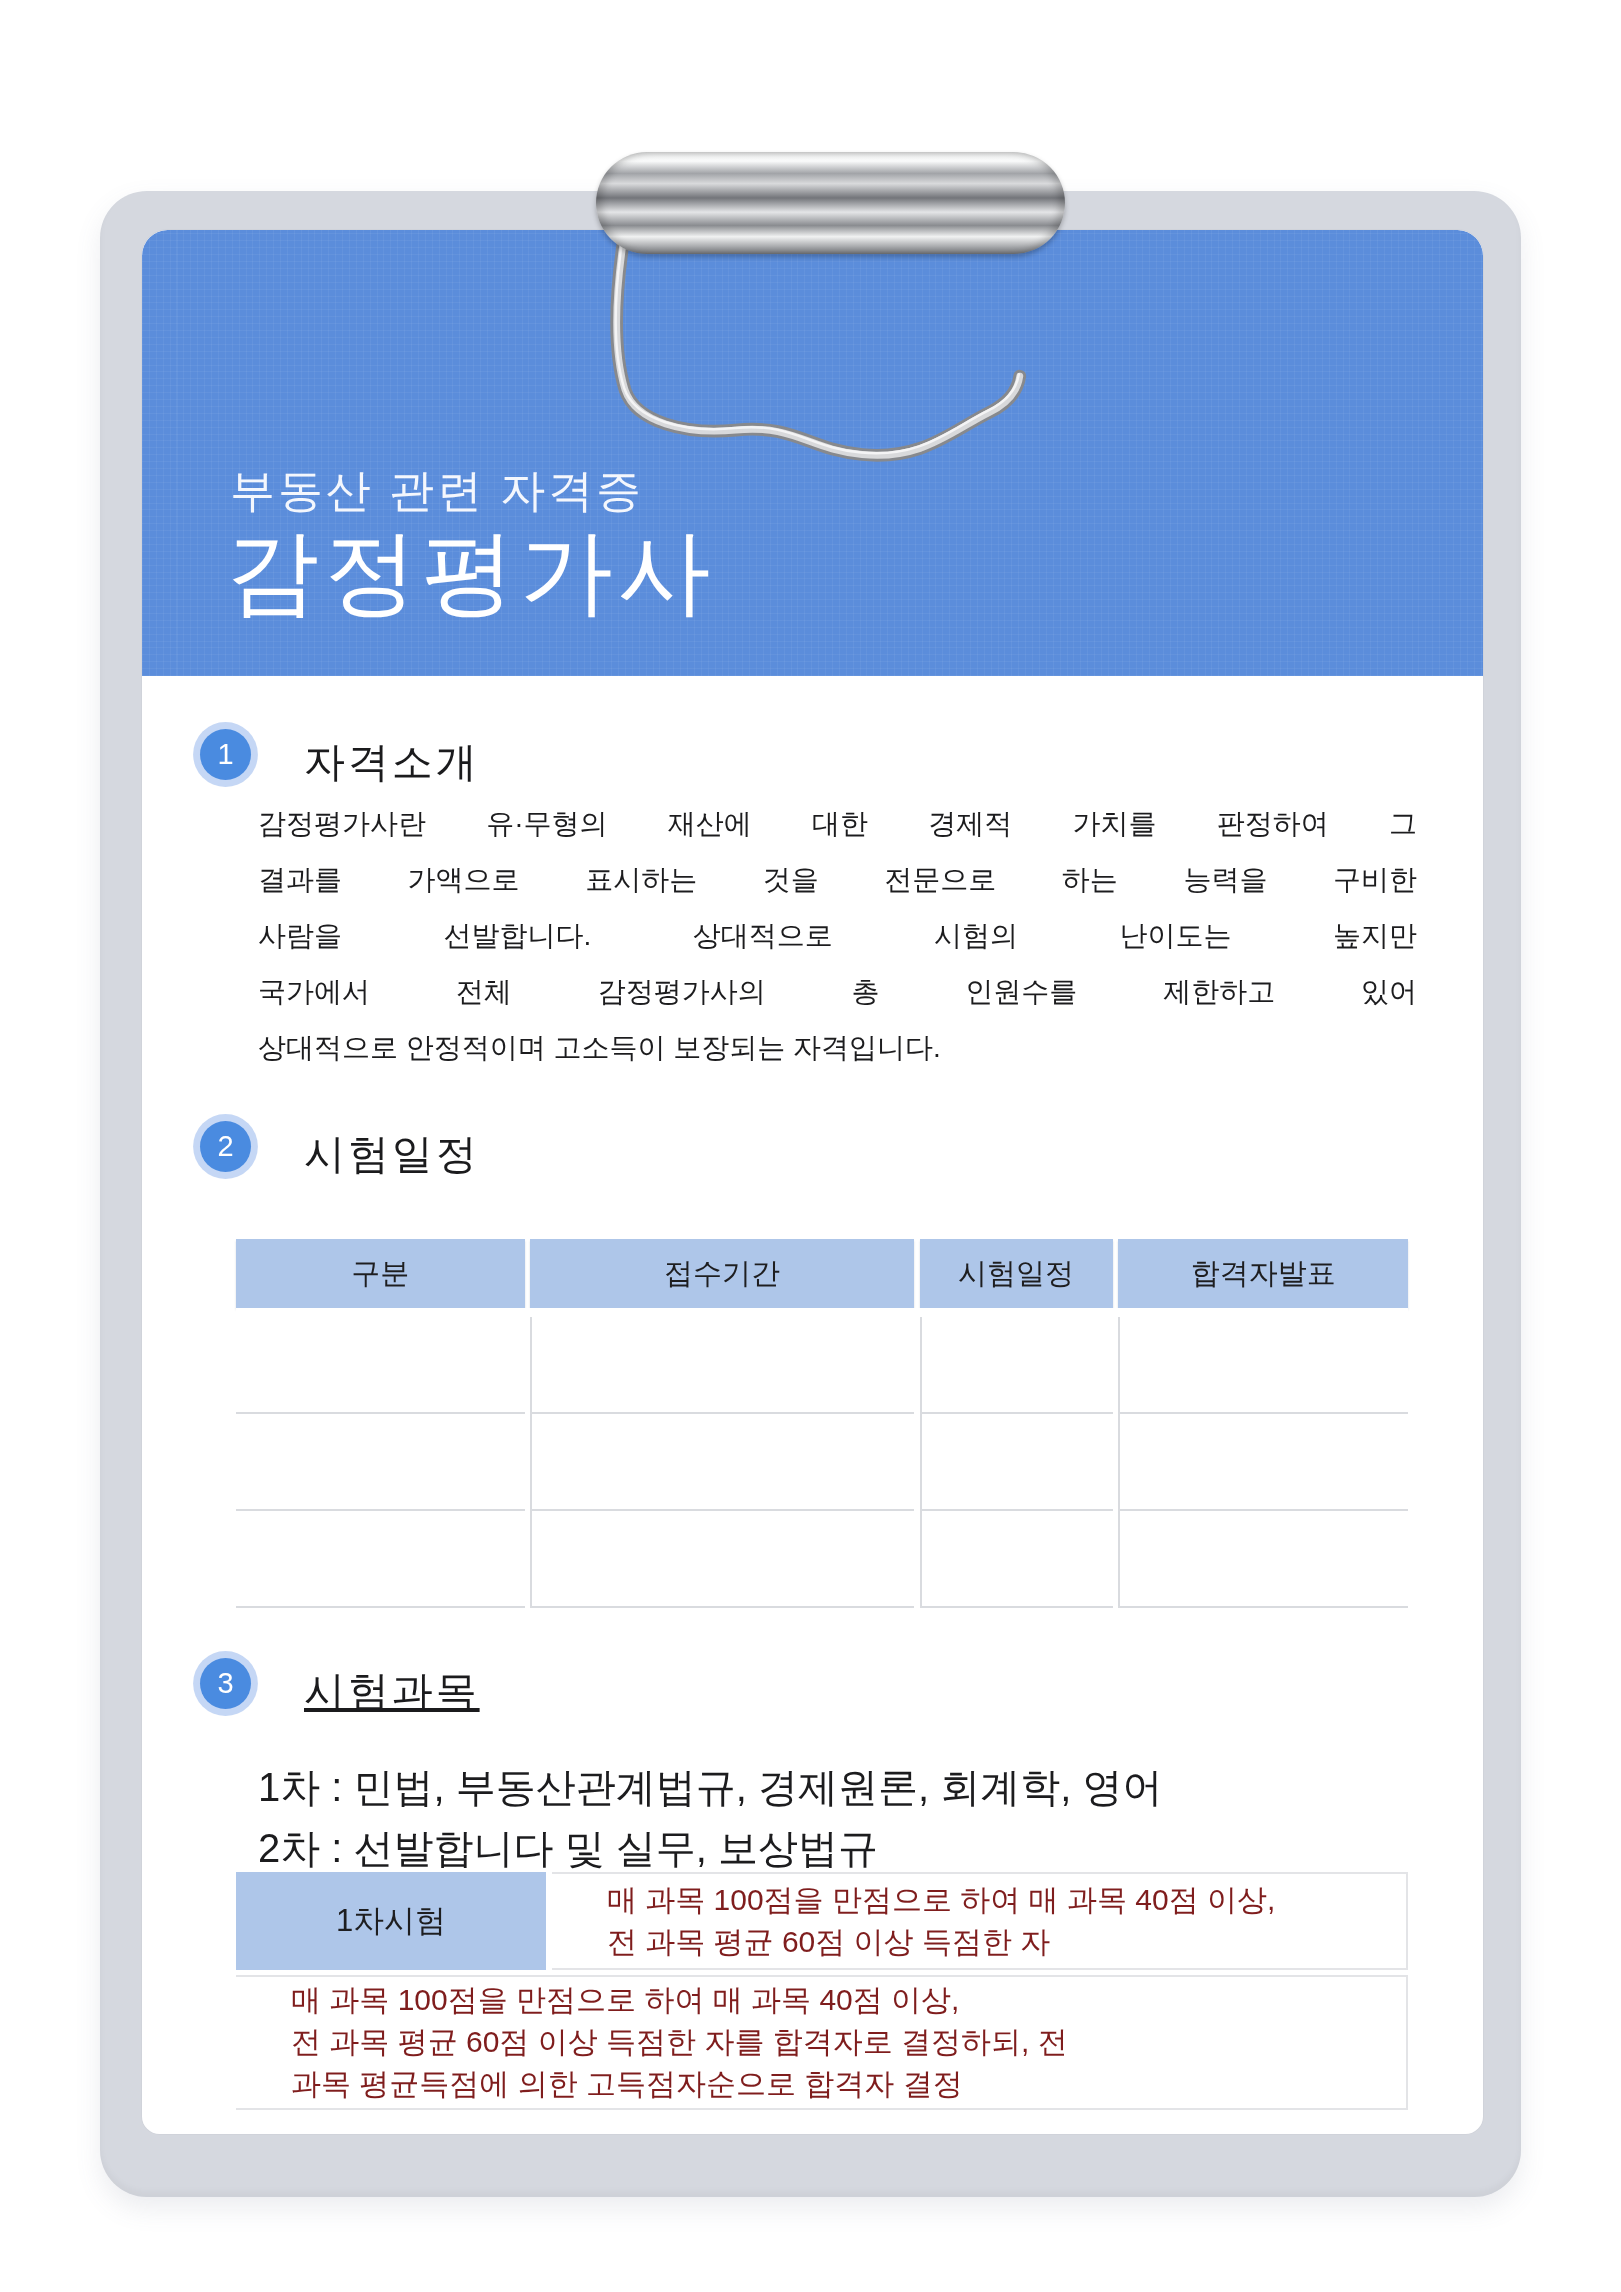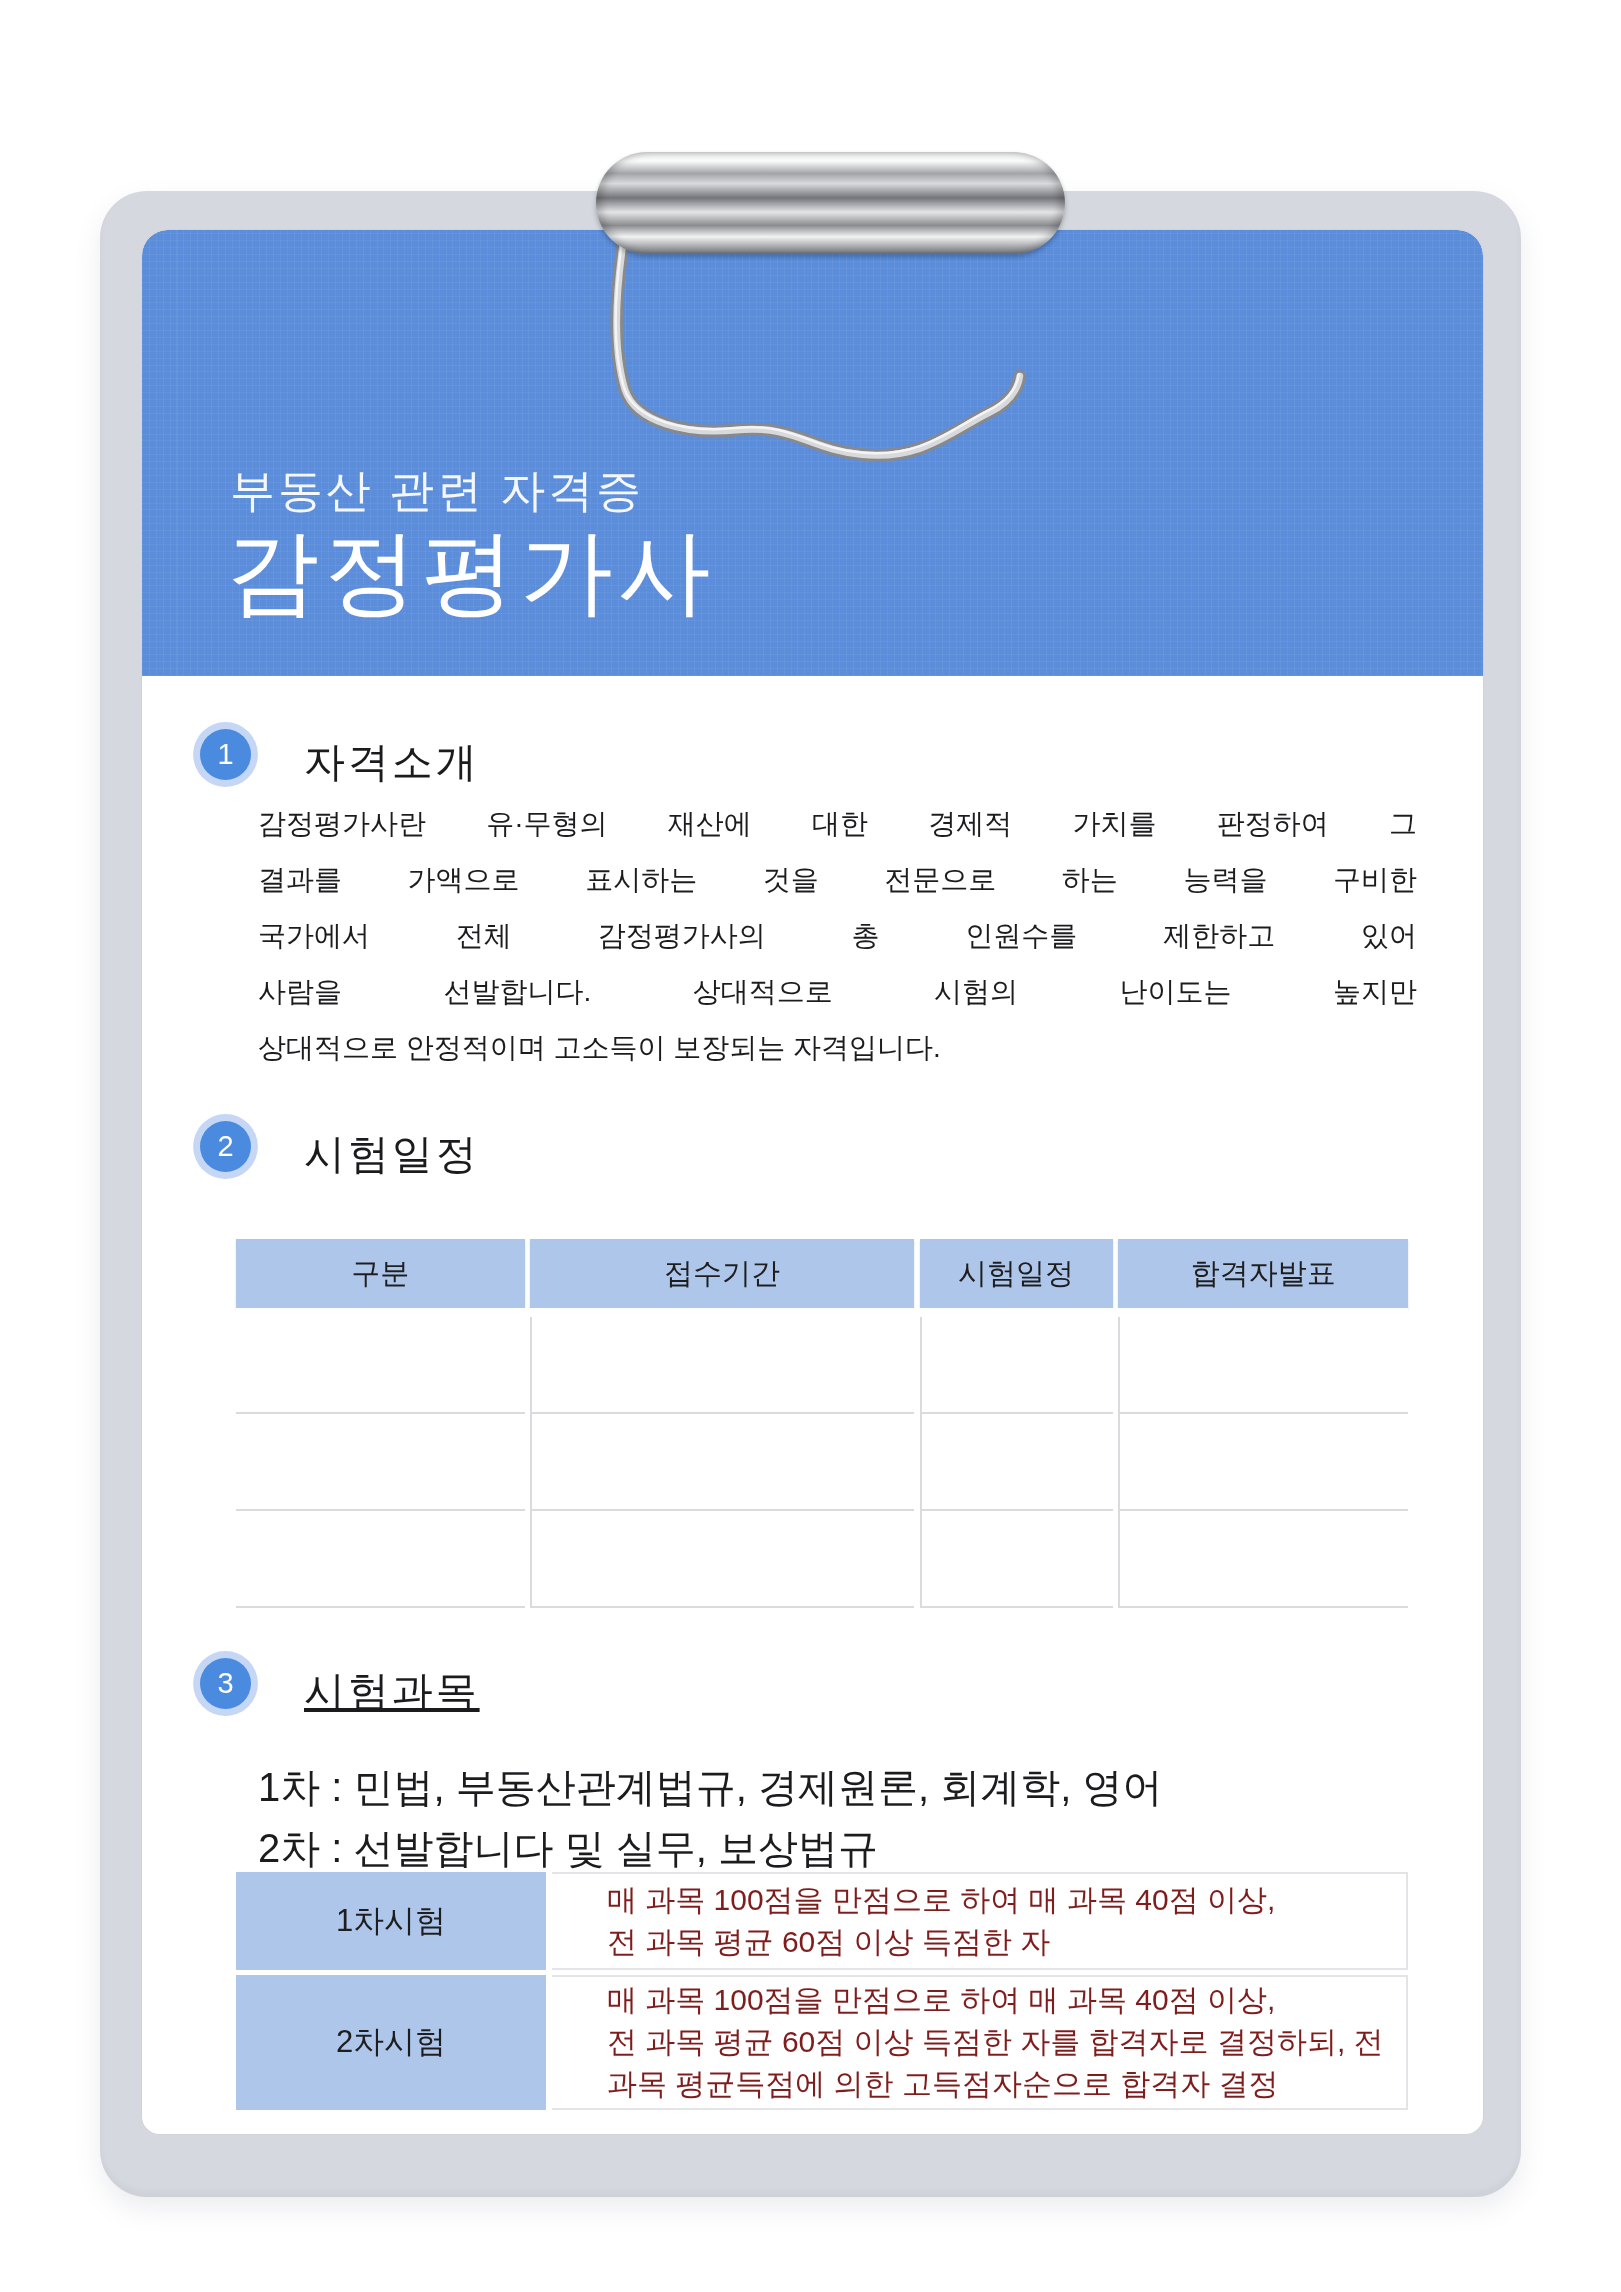--- a/index.html
+++ b/index.html
@@ -94,22 +94,22 @@
         <div class="banner-title">감정평가사</div>
       </div>
 
       <div class="badge badge-1">
         <span>1</span>
       </div>
       <div class="sec-heading head-1">자격소개</div>
       <div class="para">
         <div class="para-line">감정평가사란 유·무형의 재산에 대한 경제적 가치를 판정하여 그</div>
         <div class="para-line">결과를 가액으로 표시하는 것을 전문으로 하는 능력을 구비한</div>
+        <div class="para-line">사람을 선발합니다. 상대적으로 시험의 난이도는 높지만</div>
         <div class="para-line">국가에서 전체 감정평가사의 총 인원수를 제한하고 있어</div>
-        <div class="para-line">사람을 선발합니다. 상대적으로 시험의 난이도는 높지만</div>
         <div class="para-line last">상대적으로 안정적이며 고소득이 보장되는 자격입니다.</div>
       </div>
 
       <div class="badge badge-2">
         <span>2</span>
       </div>
       <div class="sec-heading head-2">시험일정</div>
 
       <div class="t1">
         <div class="t1-h">구분</div>
@@ -143,21 +143,20 @@
 
       <div class="t2">
         <div class="t2-row r1">
           <div class="t2-label">1차시험</div>
           <div class="t2-text">
             <div class="t2-line">매 과목 100점을 만점으로 하여 매 과목 40점 이상,</div>
             <div class="t2-line">전 과목 평균 60점 이상 득점한 자</div>
           </div>
         </div>
         <div class="t2-row r2">
-          <div class="t2-label">2차시험</div>
           <div class="t2-text">
             <div class="t2-line">매 과목 100점을 만점으로 하여 매 과목 40점 이상,</div>
             <div class="t2-line">전 과목 평균 60점 이상 득점한 자를 합격자로 결정하되, 전</div>
             <div class="t2-line">과목 평균득점에 의한 고득점자순으로 합격자 결정</div>
           </div>
         </div>
       </div>
 
     </div>
   </div>

